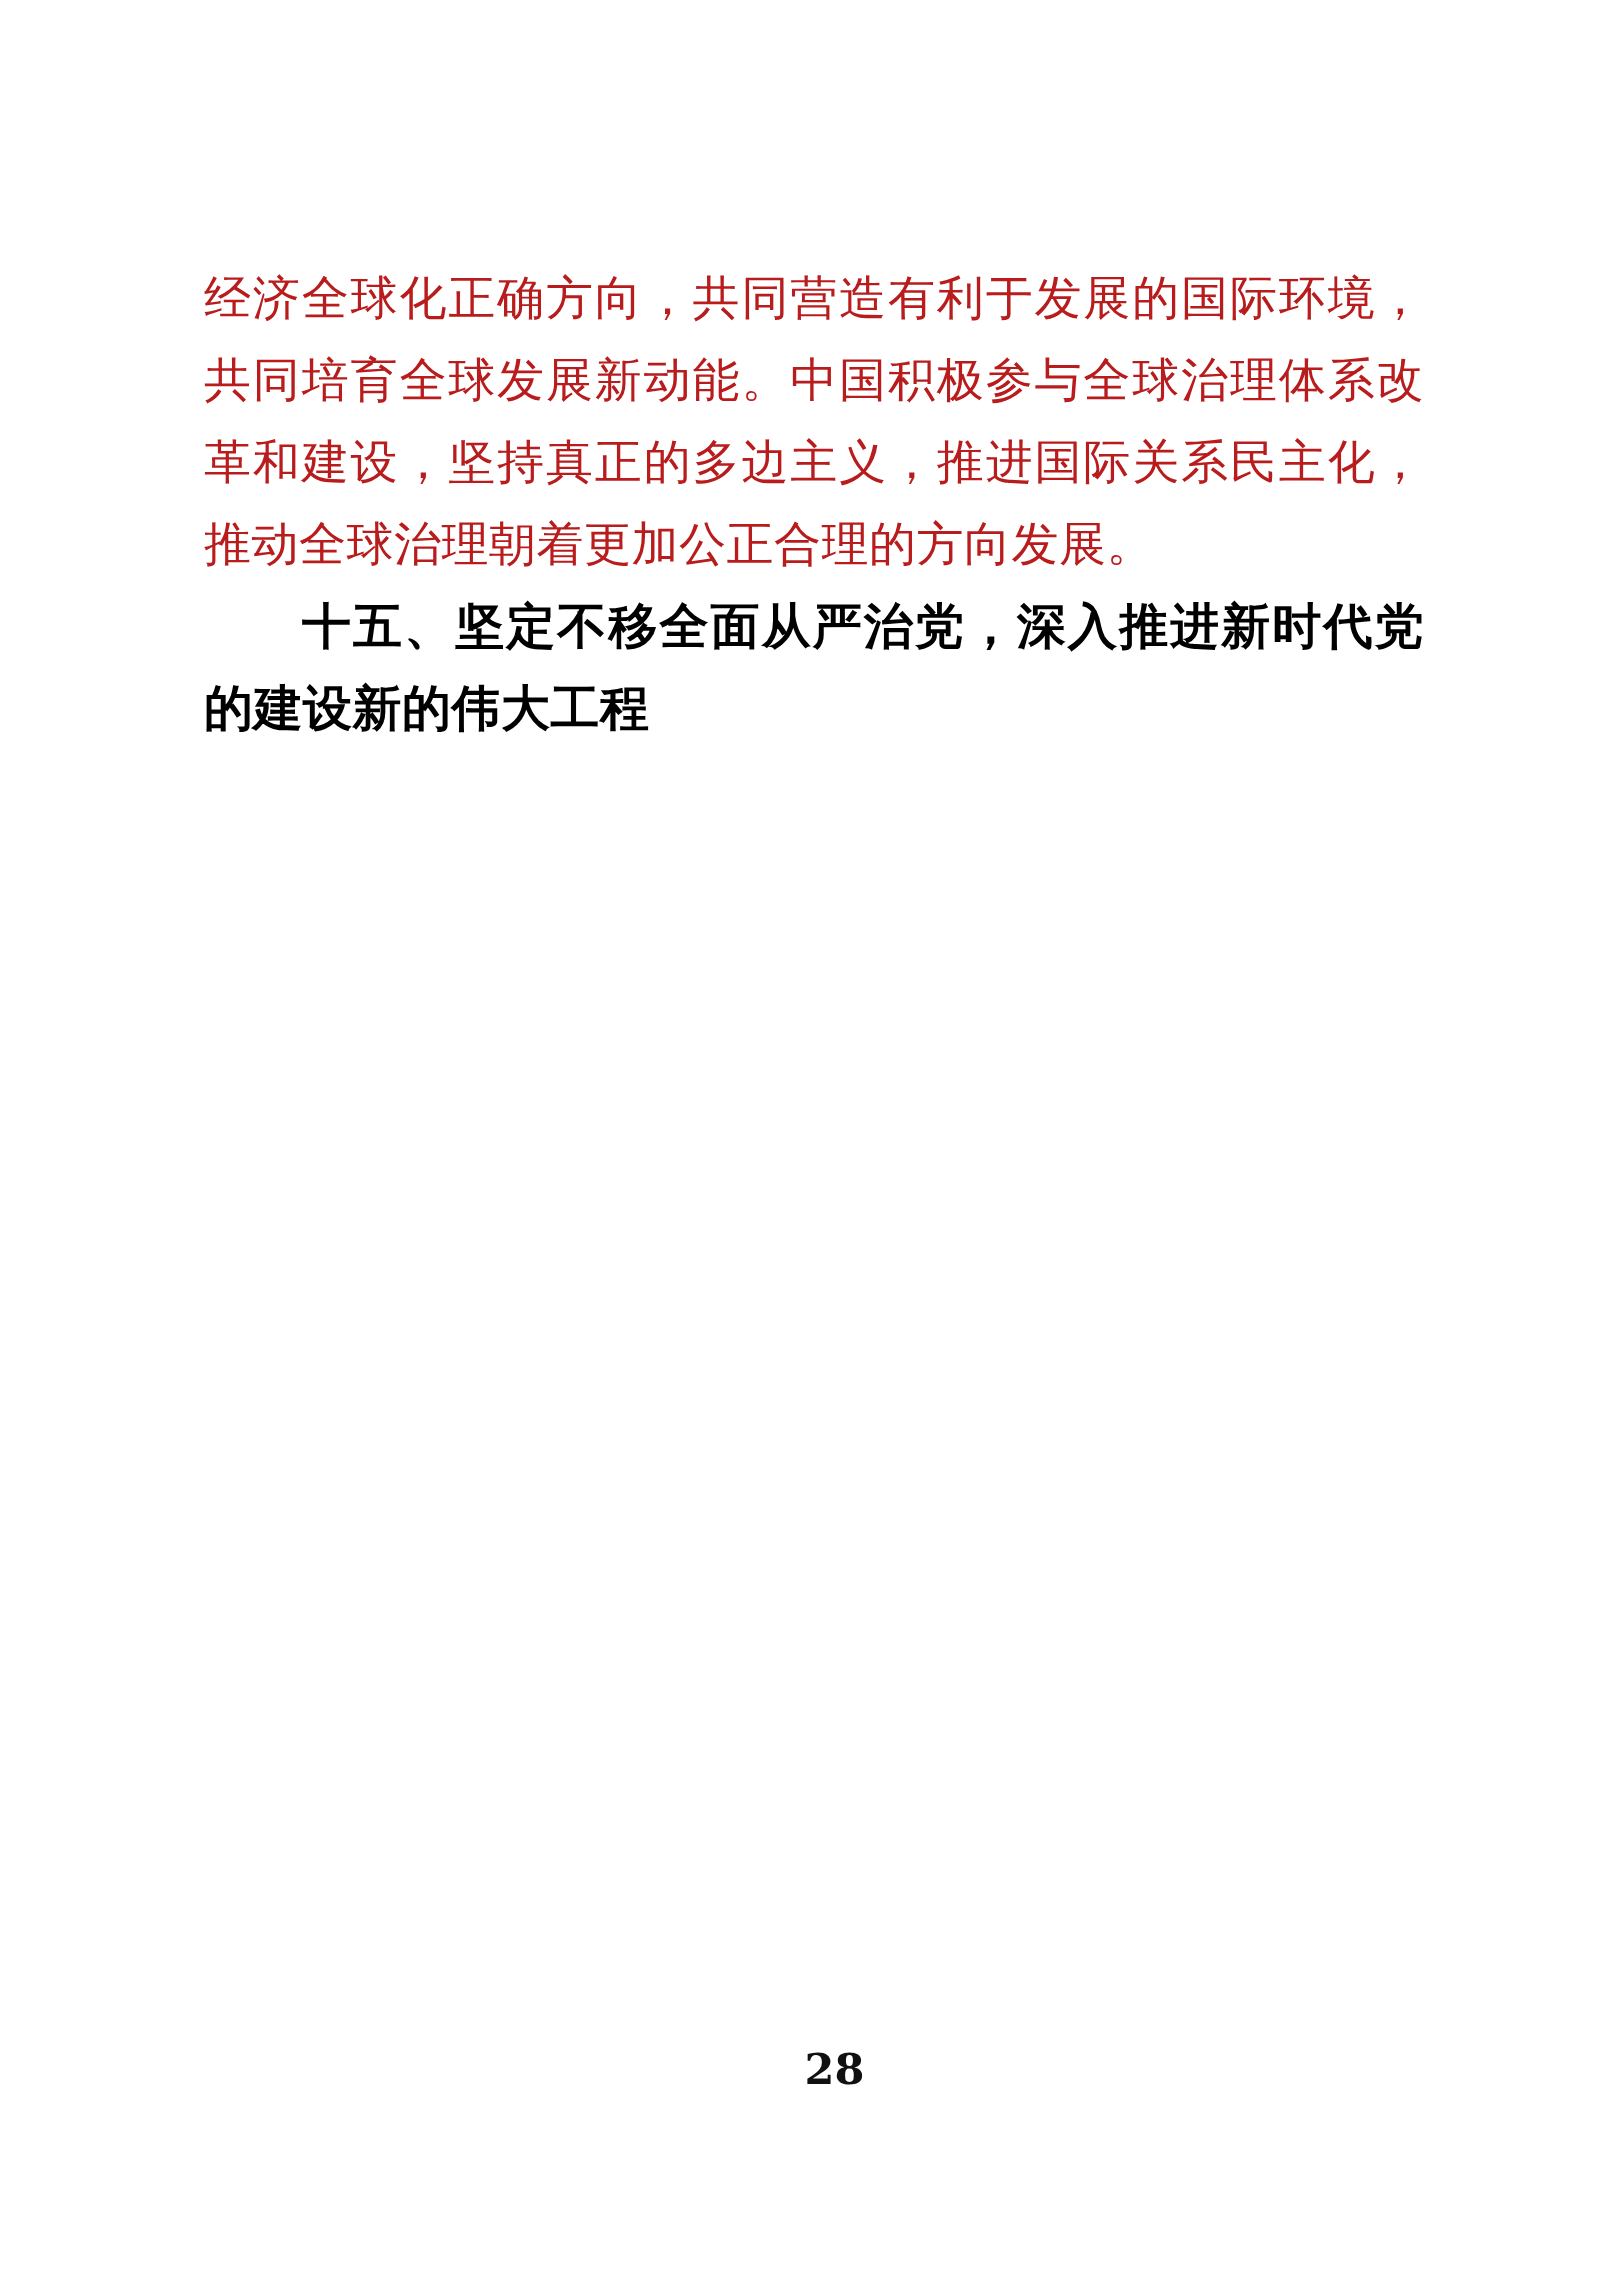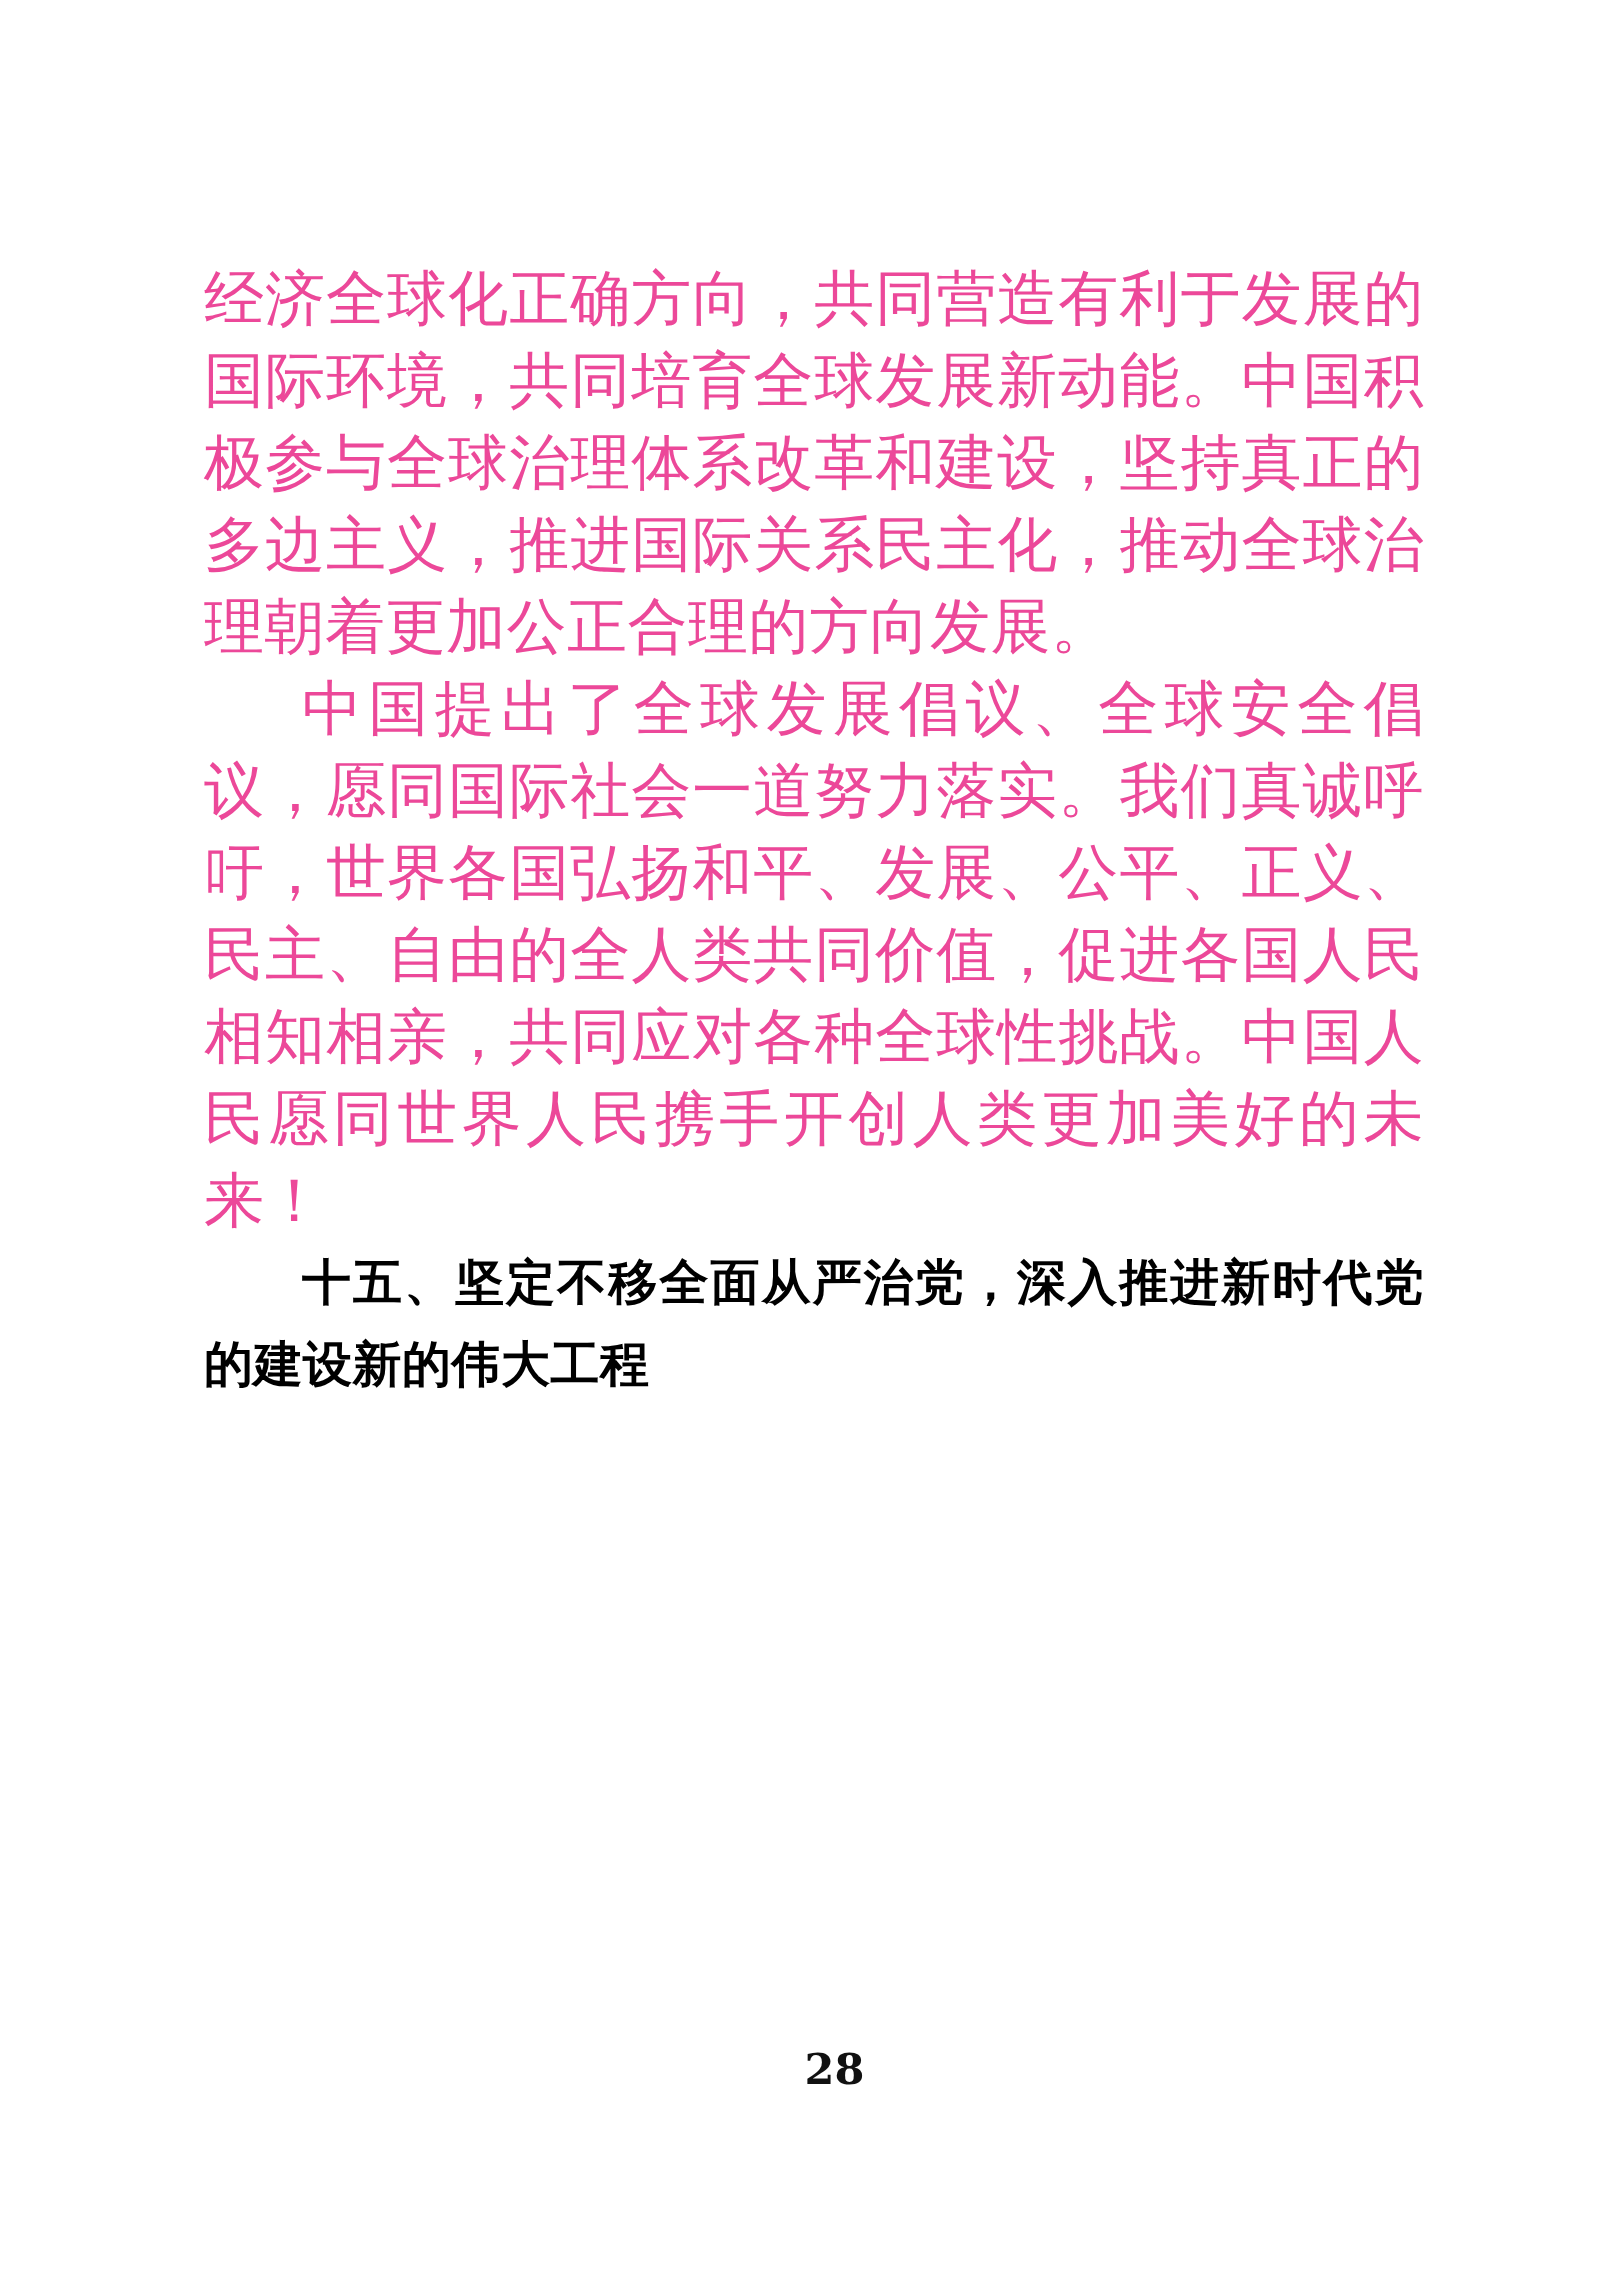--- a/index.html
+++ b/index.html
@@ -18,23 +18,23 @@
     box-sizing: border-box;
     overflow: hidden;
   }
   .content {
     position: absolute;
     left: 204px;
     top: 257px;
     width: 1220px;
   }
   .para {
-    font-size: 60px;
+    font-size: 47px;
     line-height: 82px;
-    color: #ec4899;
+    color: #b91c1c;
     text-align: justify;
     text-justify: inter-ideograph;
     margin: 0 0 0 0;
     letter-spacing: 0.5px;
     font-weight: 400;
   }
   .para.indent {
     text-indent: 98px;
   }
   .heading {
@@ -63,21 +63,20 @@
 </style>
 </head>
 <body>
 
 <div class="page">
 
   <div class="content">
 
     <p class="para">经济全球化正确方向，共同营造有利于发展的国际环境，共同培育全球发展新动能。中国积极参与全球治理体系改革和建设，坚持真正的多边主义，推进国际关系民主化，推动全球治理朝着更加公正合理的方向发展。</p>
 
-    <p class="para indent">中国提出了全球发展倡议、全球安全倡议，愿同国际社会一道努力落实。我们真诚呼吁，世界各国弘扬和平、发展、公平、正义、民主、自由的全人类共同价值，促进各国人民相知相亲，共同应对各种全球性挑战。中国人民愿同世界人民携手开创人类更加美好的未来！</p>
 
     <h2 class="heading">十五、坚定不移全面从严治党，深入推进新时代党的建设新的伟大工程</h2>
 
 
 
   </div>
 
   <div class="page-number">28</div>
 
 </div>

